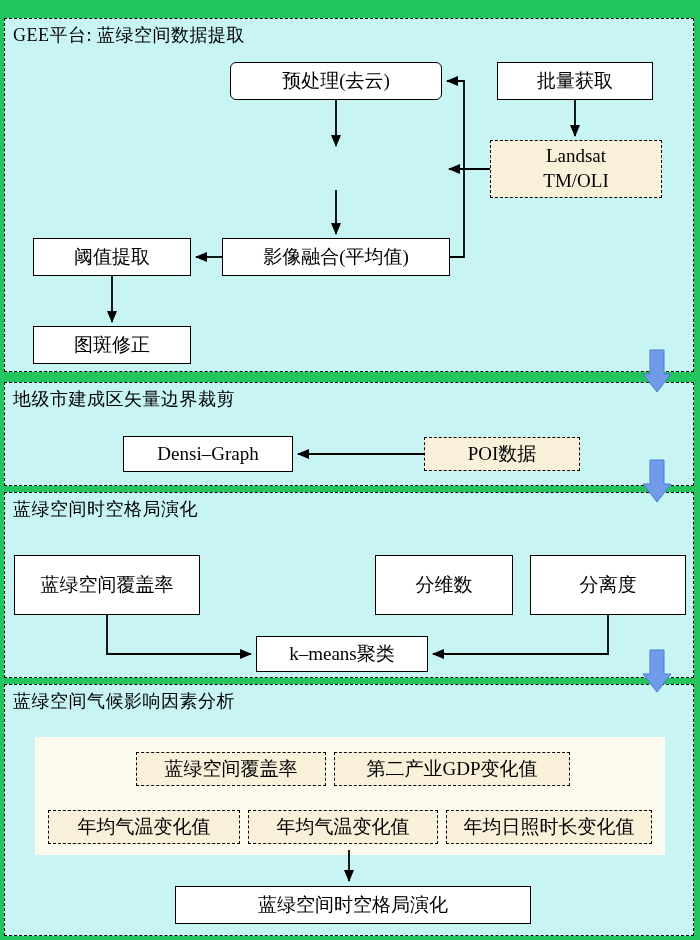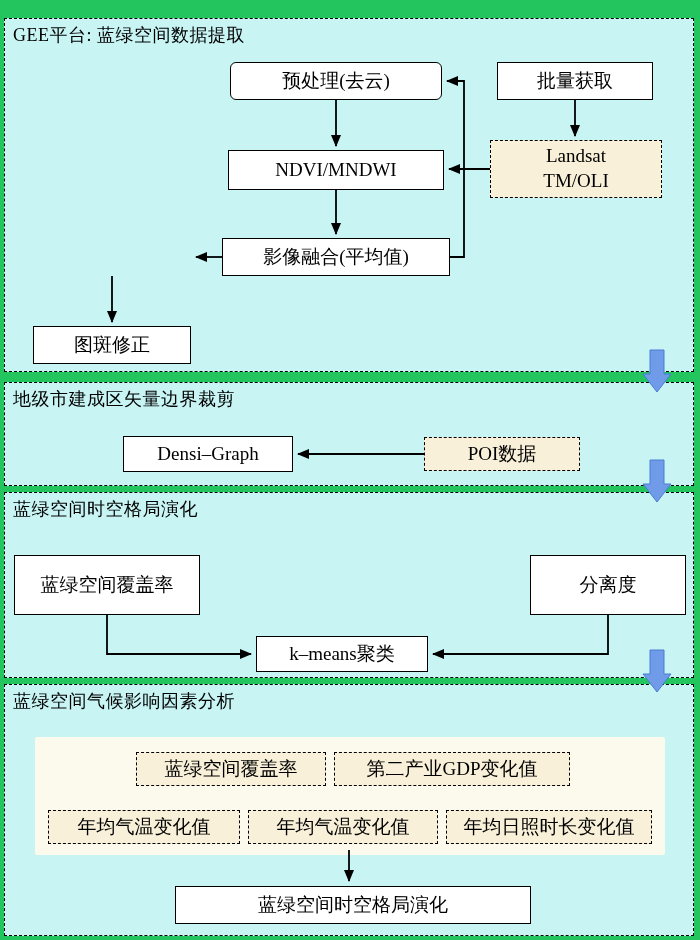--- a/index.html
+++ b/index.html
@@ -54,34 +54,35 @@
 
   <div class="box" style="left:230px;top:62px;width:212px;height:38px;border-radius:6px;">预处理(去云)</div>
 
   <div class="box cream two-line" style="left:490px;top:140px;width:172px;height:58px;">
     <span>Landsat</span>
     <span>TM/OLI</span>
   </div>
 
   <div class="box" style="left:497px;top:62px;width:156px;height:38px;">批量获取</div>
 
-  <div class="box" style="left:228px;top:150px;width:216px;height:40px;">NDVI/MNDWI</div>
 
   <div class="box" style="left:222px;top:238px;width:228px;height:38px;">影像融合(平均值)</div>
 
+  <div class="box" style="left:33px;top:238px;width:158px;height:38px;">阈值提取</div>
 
   <div class="box" style="left:33px;top:326px;width:158px;height:38px;">图斑修正</div>
 
   <div class="box" style="left:123px;top:436px;width:170px;height:36px;">Densi–Graph</div>
 
   <div class="box cream" style="left:424px;top:437px;width:156px;height:34px;text-align:center;">POI数据</div>
 
   <div class="box" style="left:14px;top:555px;width:186px;height:60px;">蓝绿空间覆盖率</div>
 
 
+  <div class="box" style="left:375px;top:555px;width:138px;height:60px;">分维数</div>
 
   <div class="box" style="left:530px;top:555px;width:156px;height:60px;">分离度</div>
 
   <div class="box" style="left:256px;top:636px;width:172px;height:36px;">k–means聚类</div>
 
   <div class="inner-panel" style="left:35px;top:737px;width:630px;height:118px;"></div>
 
   <div class="box cream" style="left:136px;top:752px;width:190px;height:34px;">蓝绿空间覆盖率</div>
 
   <div class="box cream" style="left:334px;top:752px;width:236px;height:34px;">第二产业GDP变化值</div>

